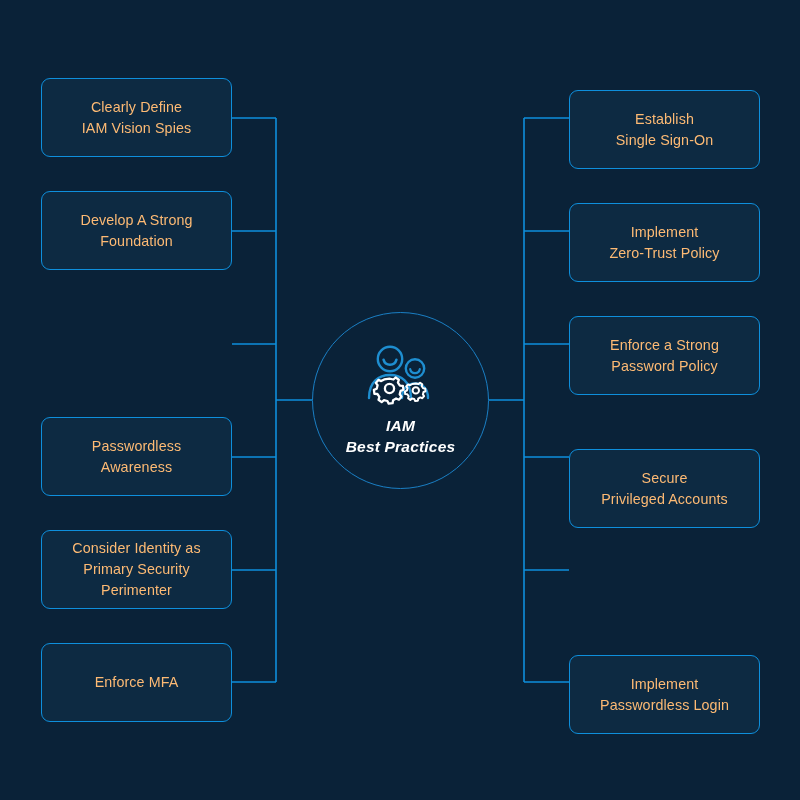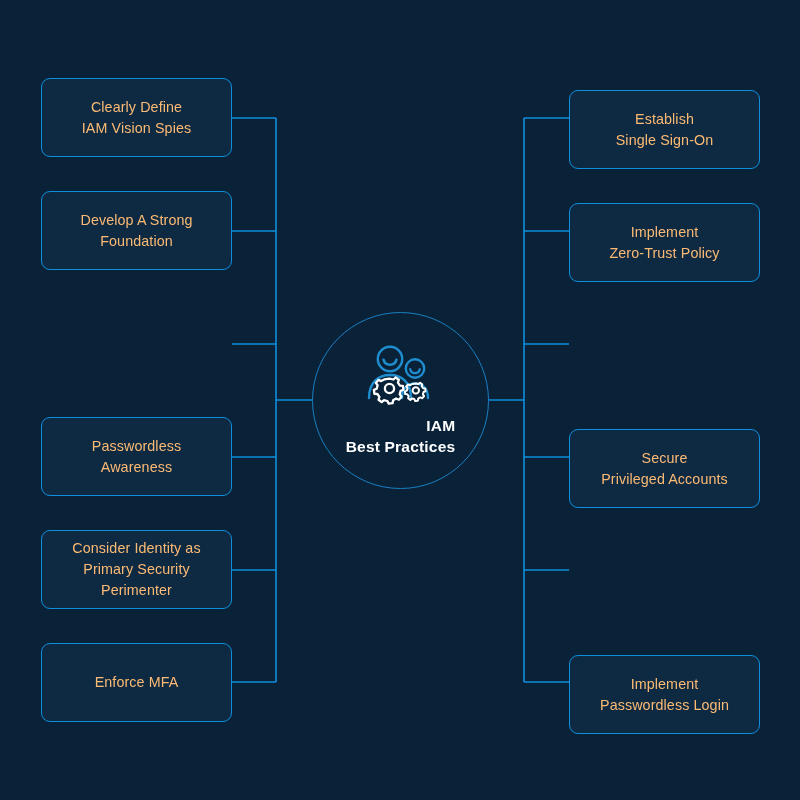--- a/index.html
+++ b/index.html
@@ -67,27 +67,28 @@
     align-items: center;
     justify-content: center;
   }
   .hub-icon {
     width: 78px;
     height: 62px;
     margin-bottom: 9px;
     margin-top: 2px;
   }
   .hub-text {
-    text-align: right;
+    text-align: center;
     color: #ffffff;
     font-weight: bold;
     font-size: 15.5px;
     line-height: 1.35;
     letter-spacing: 0.2px;
     white-space: pre-line;
+    font-style: italic;
   }
 </style>
 </head>
 <body>
 
 <div id="canvas">
 
   <svg id="wires" viewBox="0 0 800 800" xmlns="http://www.w3.org/2000/svg">
     <g stroke="#0e8fdc" stroke-width="1.6" fill="none" stroke-linecap="butt">
 
@@ -137,21 +138,25 @@
   </div>
 
   <div class="node right" style="top:78px">
     <span class="node-label">Establish
 Single Sign-On</span>
   </div>
   <div class="node right" style="top:191px">
     <span class="node-label">Implement
 Zero-Trust Policy</span>
   </div>
-  <div class="node right" style="top:417px">
+  <div class="node right" style="top:304px">
+    <span class="node-label">Enforce a Strong
+Password Policy</span>
+  </div>
+  <div class="node right" style="top:437px">
     <span class="node-label">Secure
 Privileged Accounts</span>
   </div>
   <div class="node right" style="top:643px">
     <span class="node-label">Implement
 Passwordless Login</span>
   </div>
 
   <div class="hub">
     <svg class="hub-icon" viewBox="0 0 78 62" xmlns="http://www.w3.org/2000/svg">

